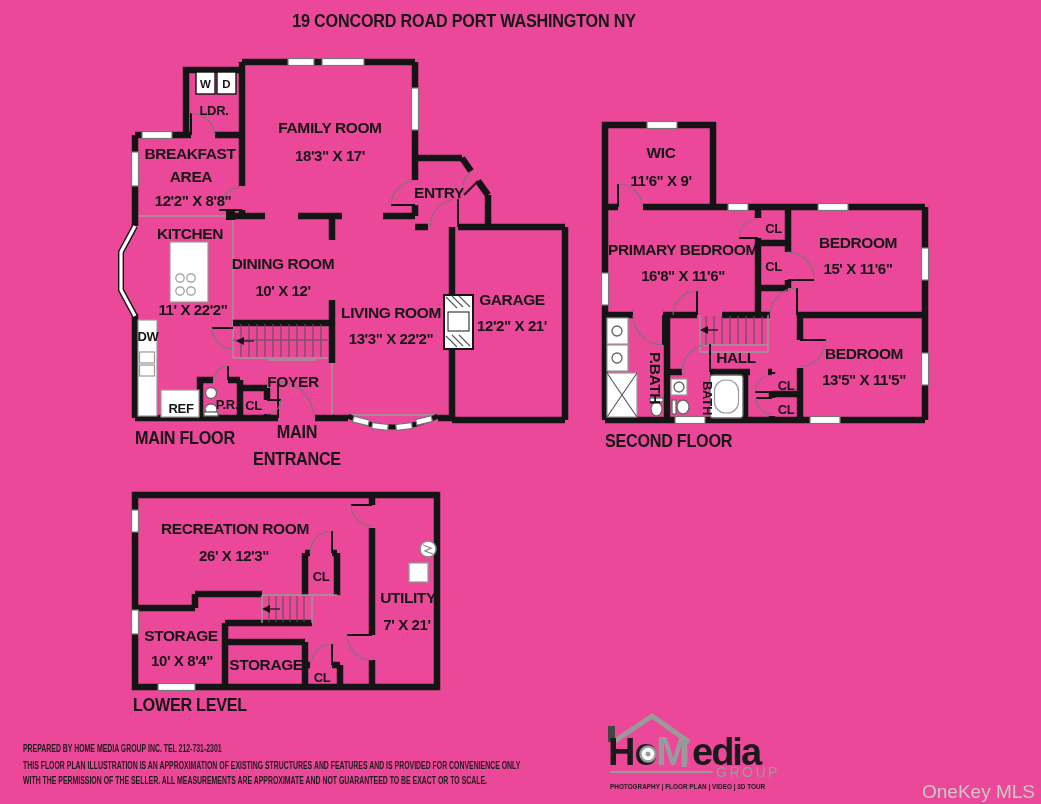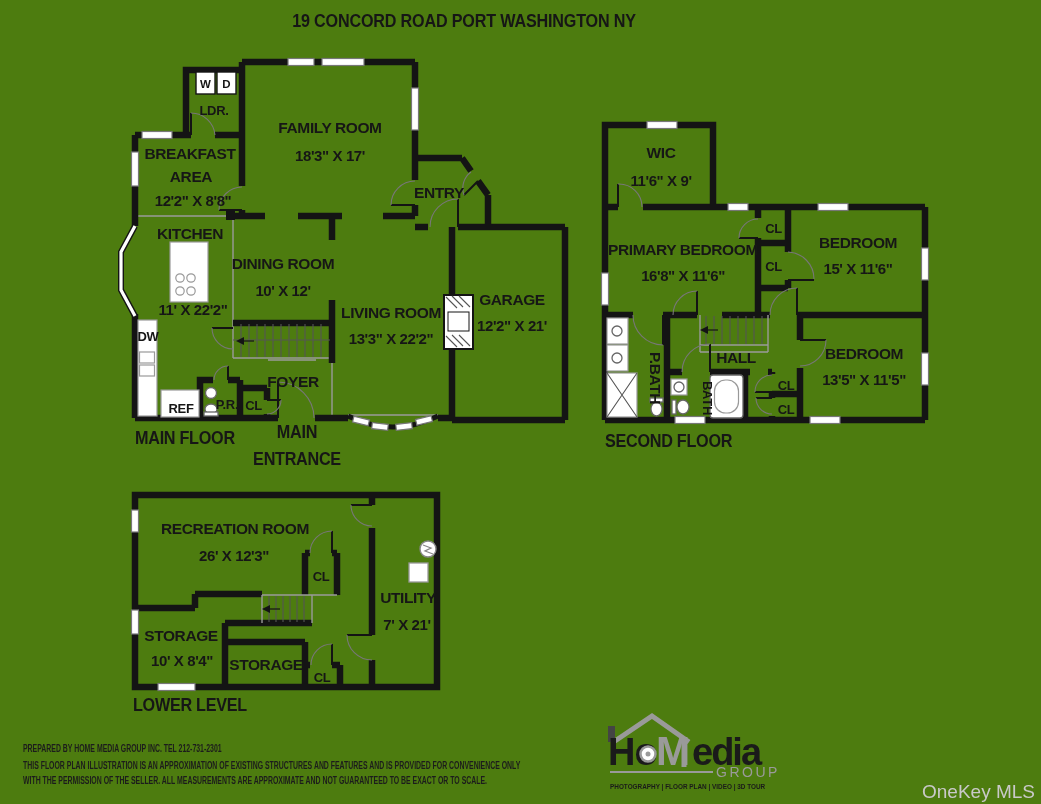--- a/index.html
+++ b/index.html
@@ -1,16 +1,16 @@
 <!DOCTYPE html>
 <html><head>
 <meta charset="utf-8">
 <style>
   html,body{margin:0;padding:0;background:#e8e8e8;}
-  #stage{position:relative;width:1041px;height:804px;background:#4d7c0f;overflow:hidden;
+  #stage{position:relative;width:1041px;height:804px;background:#ec4899;overflow:hidden;
          font-family:"Liberation Sans",sans-serif;}
   svg text{font-family:"Liberation Sans",sans-serif;fill:#161616;}
   .mid{text-anchor:middle;}
   .left{text-anchor:start;}
   .end{text-anchor:end;}
   .rm{font-weight:bold;font-size:15.5px;letter-spacing:-0.4px;}
   .rd{font-weight:bold;font-size:15px;letter-spacing:-0.4px;}
   .sm{font-weight:bold;font-size:13px;letter-spacing:-0.3px;}
   .xs{font-weight:bold;font-size:11.5px;}
   .fl{font-weight:bold;font-size:18px;letter-spacing:-0.3px;}

